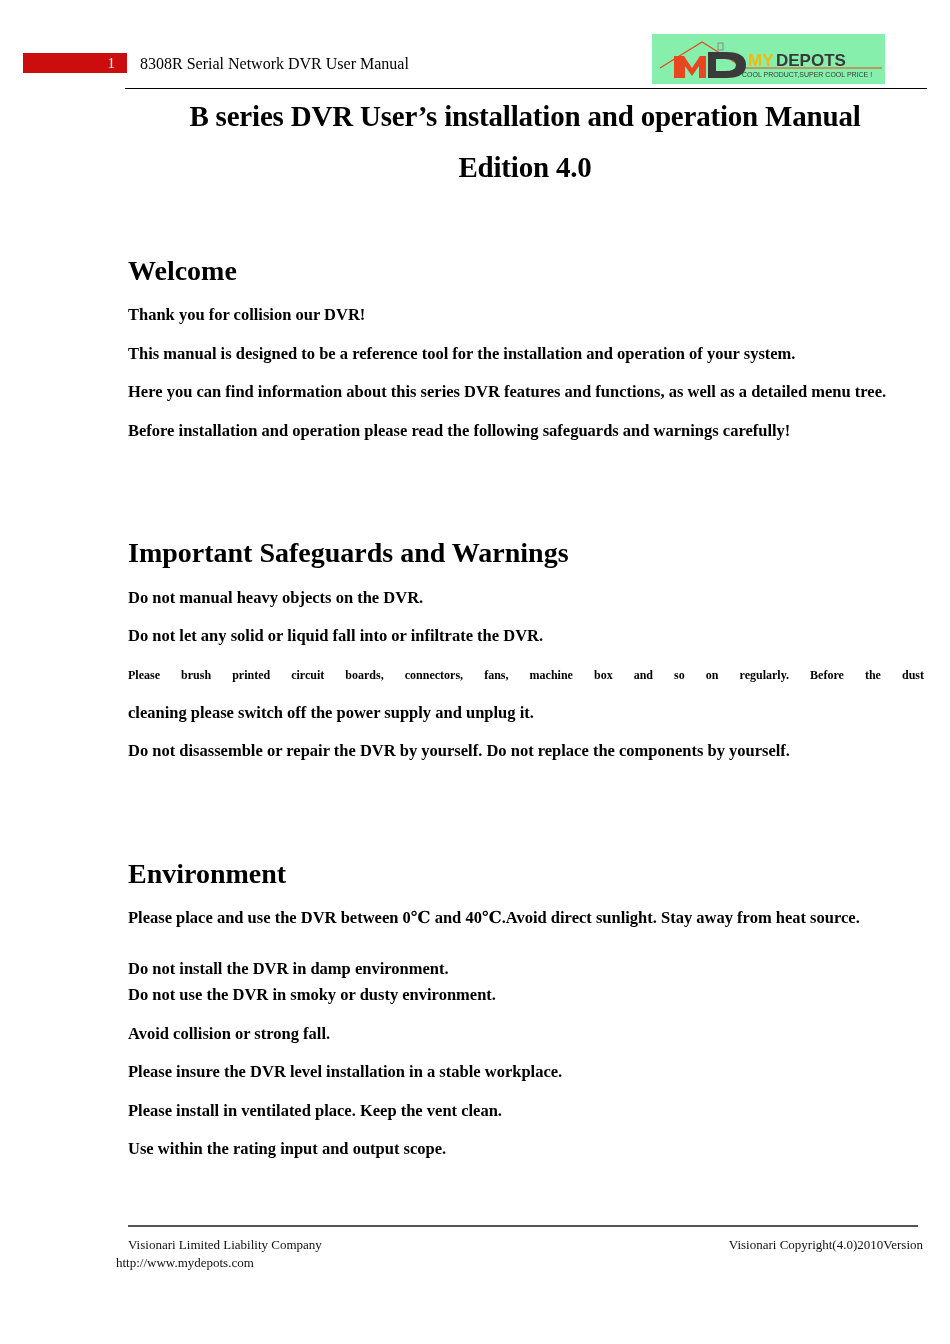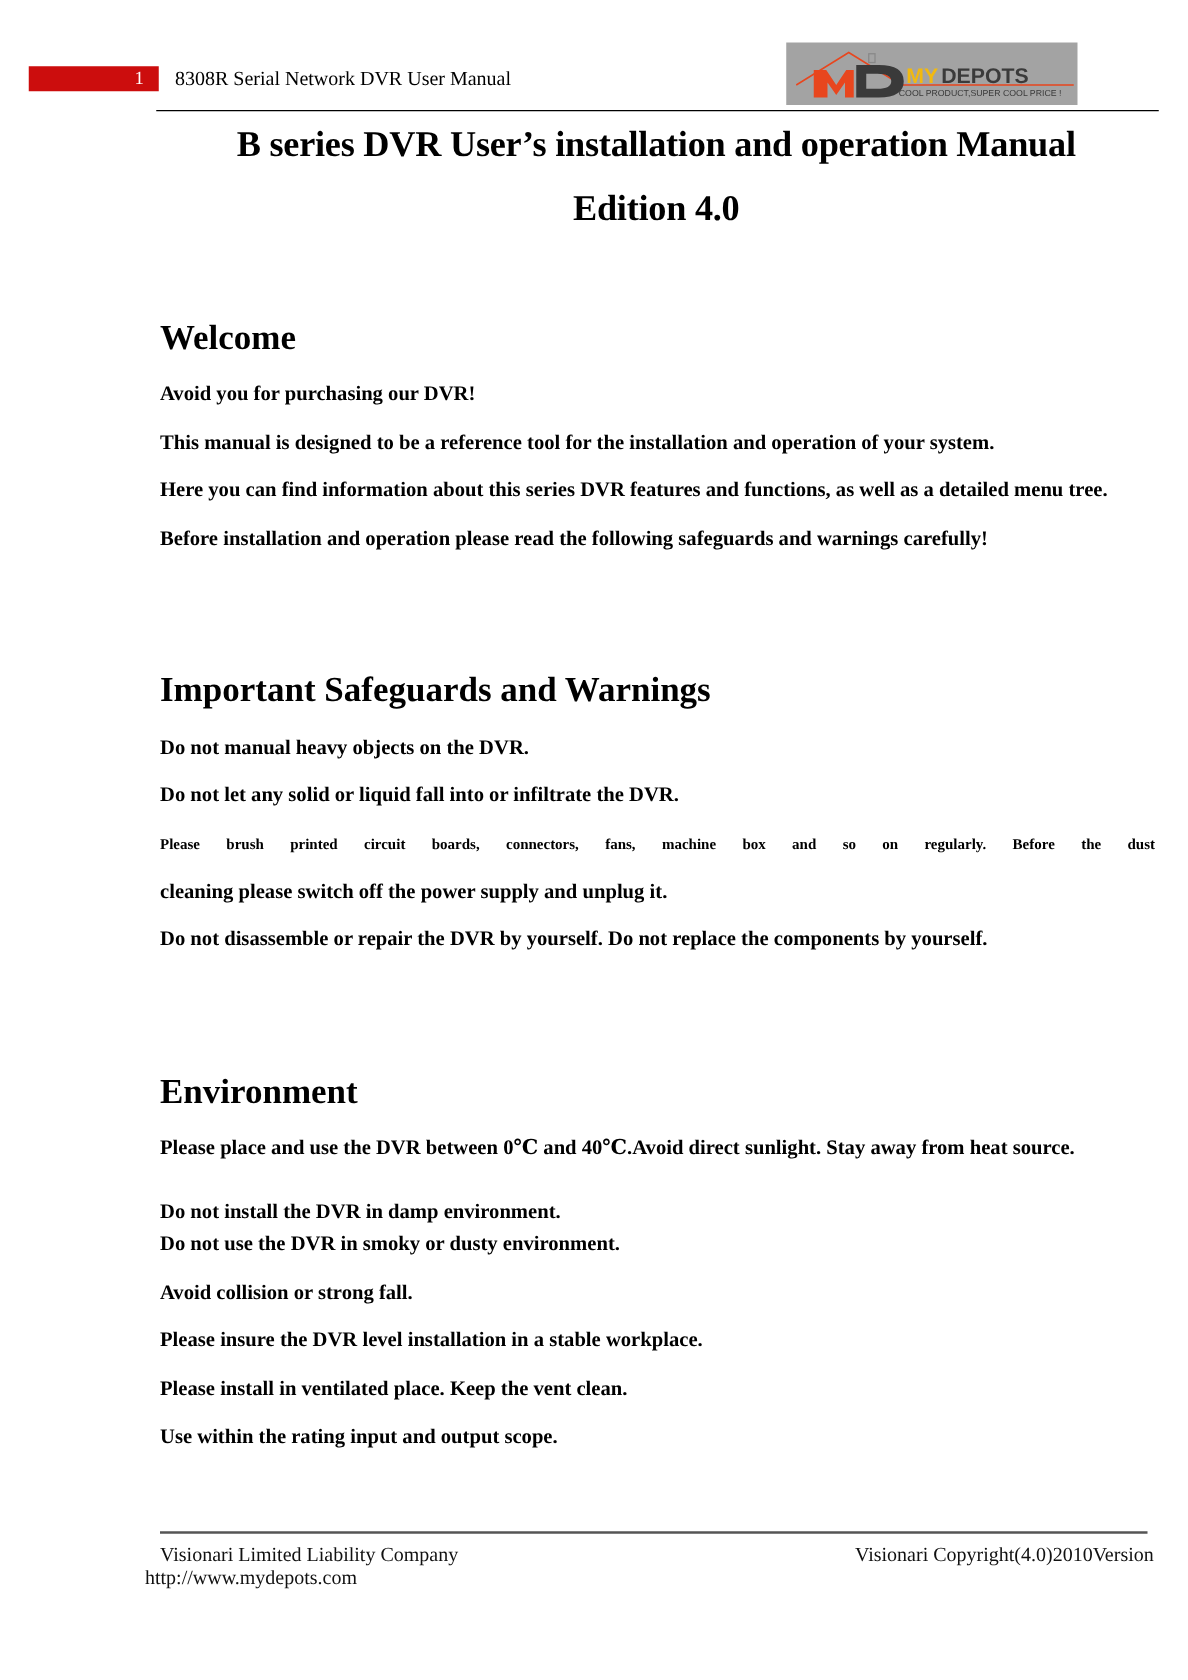--- a/index.html
+++ b/index.html
@@ -12,22 +12,22 @@
     background: #cc0d0d; color: #fff; font-size: 15px;
     text-align: right; box-sizing: border-box; padding-right: 12px; line-height: 20px;
   }
   .header-title {
     position: absolute; left: 140px; top: 54px; font-size: 16px; line-height: 20px;
   }
   .header-rule {
     position: absolute; left: 125px; top: 88px; width: 802px; height: 1px; background: #000;
   }
   .logo {
-    position: absolute; left: 629px; top: 34px; width: 233px; height: 50px;
-    background: #a3a3a3;
+    position: absolute; left: 652px; top: 34px; width: 233px; height: 50px;
+    background: #86efac;
   }
   .logo svg { display: block; }
   .doc-title {
     position: absolute; left: 100px; width: 850px; text-align: center;
     font-weight: bold; font-size: 29px; line-height: 34px;
     font-family: "Liberation Serif", serif; letter-spacing: -0.2px;
   }
   .title1 { top: 99px; }
   .title2 { top: 150px; }
   .section-heading {
@@ -38,21 +38,21 @@
     white-space: nowrap;
   }
   .justify-line {
     position: absolute; left: 128px; width: 796px; font-weight: bold; font-size: 12px;
     line-height: 20px; text-align: justify; text-align-last: justify; white-space: normal;
   }
   .footer-rule {
     position: absolute; left: 128px; top: 1225px; width: 790px; height: 2px; background: #555;
   }
   .footer-text {
-    position: absolute; font-size: 16px; line-height: 18px; color: #111;
+    position: absolute; font-size: 13px; line-height: 18px; color: #111;
   }
 </style>
 </head>
 <body>
 
 <div class="page-num-bar">
   <span>1</span>
 </div>
 <div class="header-title">8308R Serial Network DVR User Manual</div>
 <div class="logo">
@@ -68,21 +68,21 @@
     <text x="124" y="32" font-family="Liberation Sans, sans-serif" font-weight="bold" font-size="17" fill="#3a3a3a">DEPOTS</text>
     <text x="90" y="43" font-family="Liberation Sans, sans-serif" font-size="7" fill="#3a3a3a">COOL PRODUCT,SUPER COOL PRICE !</text>
   </svg>
 </div>
 <div class="header-rule"></div>
 
 <div class="doc-title title1">B series DVR User’s installation and operation Manual</div>
 <div class="doc-title title2">Edition 4.0</div>
 
 <div class="section-heading" style="top:256px;">Welcome</div>
-<div class="para" style="top:305px;">Avoid you for purchasing our DVR!</div>
+<div class="para" style="top:305px;">Thank you for collision our DVR!</div>
 <div class="para" style="top:344px;">This manual is designed to be a reference tool for the installation and operation of your system.</div>
 <div class="para" style="top:382px;">Here you can find information about this series DVR features and functions, as well as a detailed menu tree.</div>
 <div class="para" style="top:421px;">Before installation and operation please read the following safeguards and warnings carefully!</div>
 
 <div class="section-heading" style="top:538px;">Important Safeguards and Warnings</div>
 <div class="para" style="top:588px;">Do not manual heavy objects on the DVR.</div>
 <div class="para" style="top:626px;">Do not let any solid or liquid fall into or infiltrate the DVR.</div>
 <div class="justify-line" style="top:665px;">Please brush printed circuit boards, connectors, fans, machine box and so on regularly. Before the dust</div>
 <div class="para" style="top:703px;">cleaning please switch off the power supply and unplug it.</div>
 <div class="para" style="top:741px;">Do not disassemble or repair the DVR by yourself. Do not replace the components by yourself.</div>

